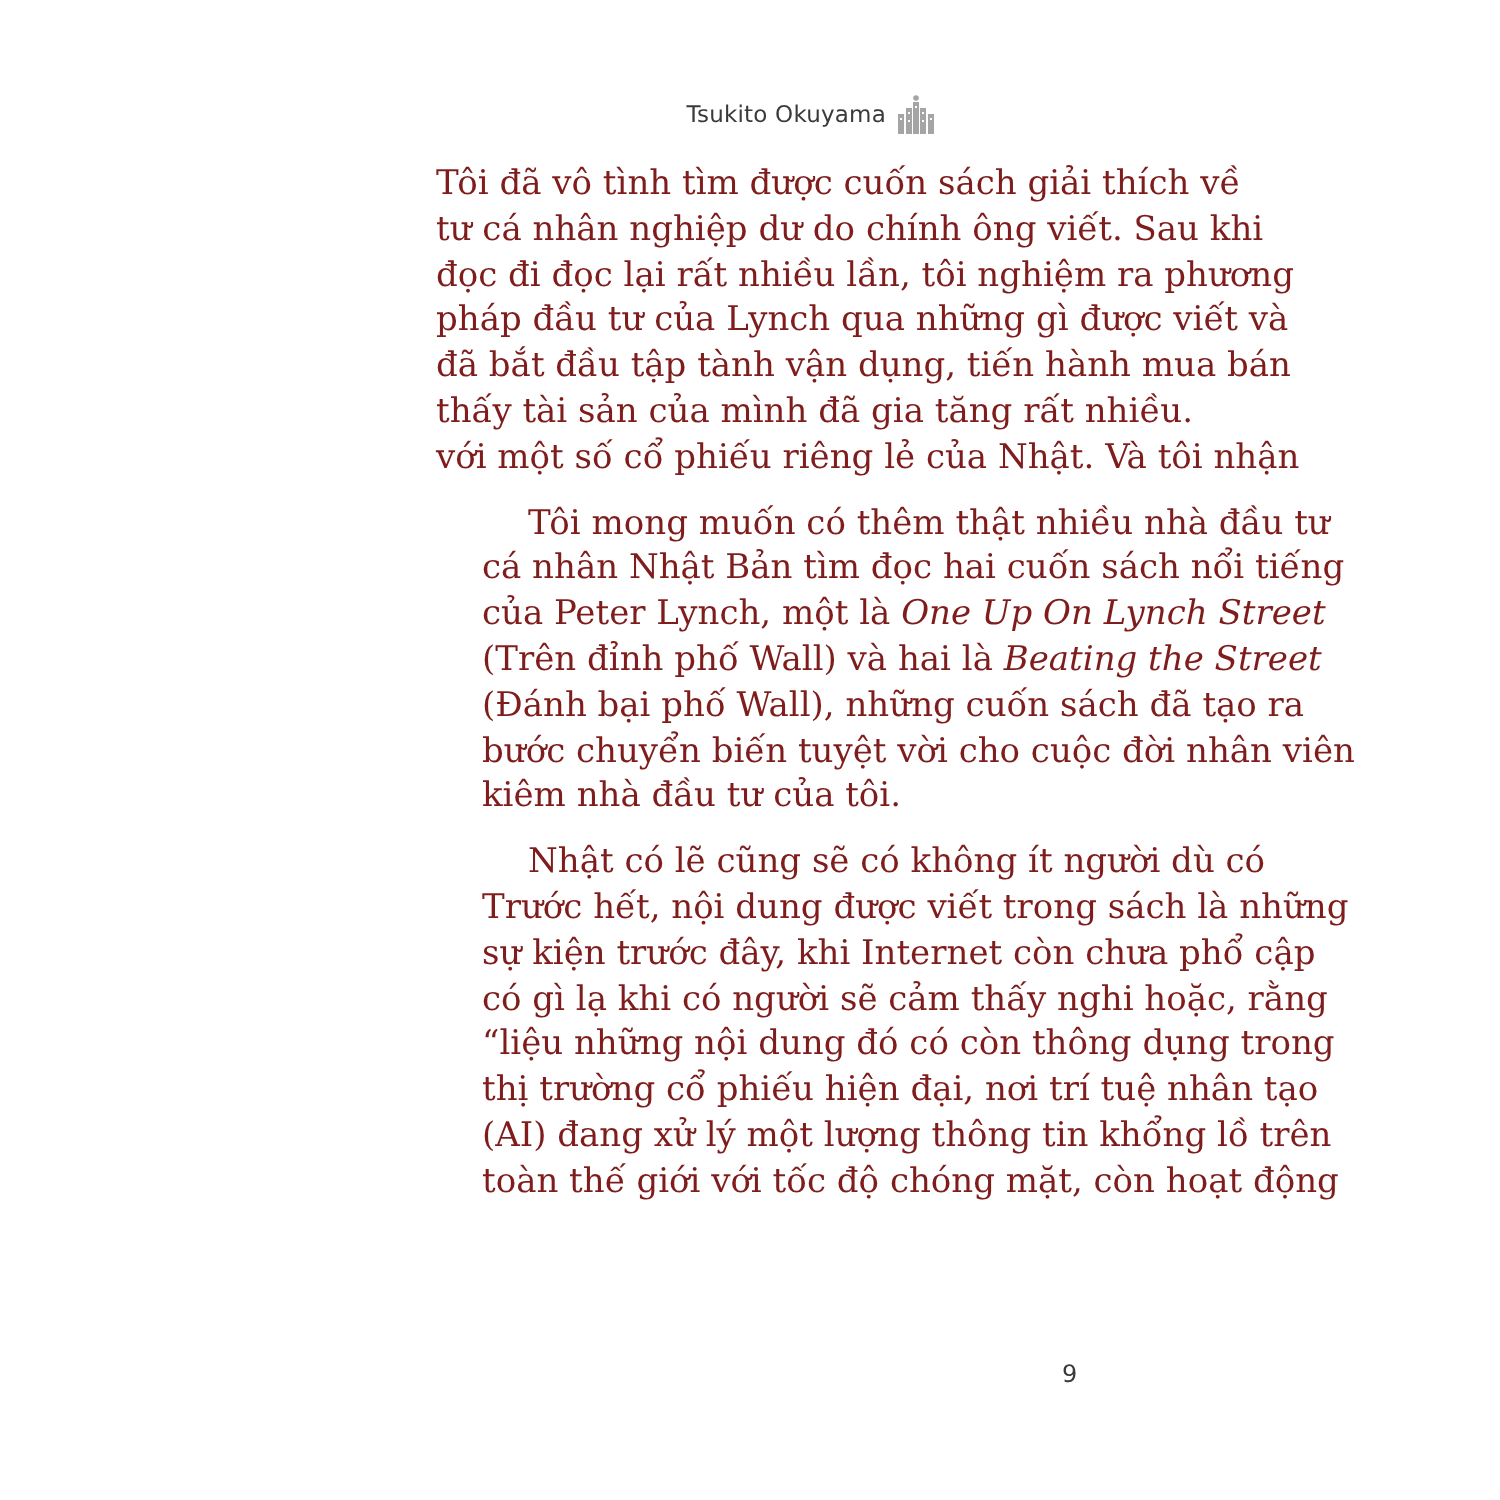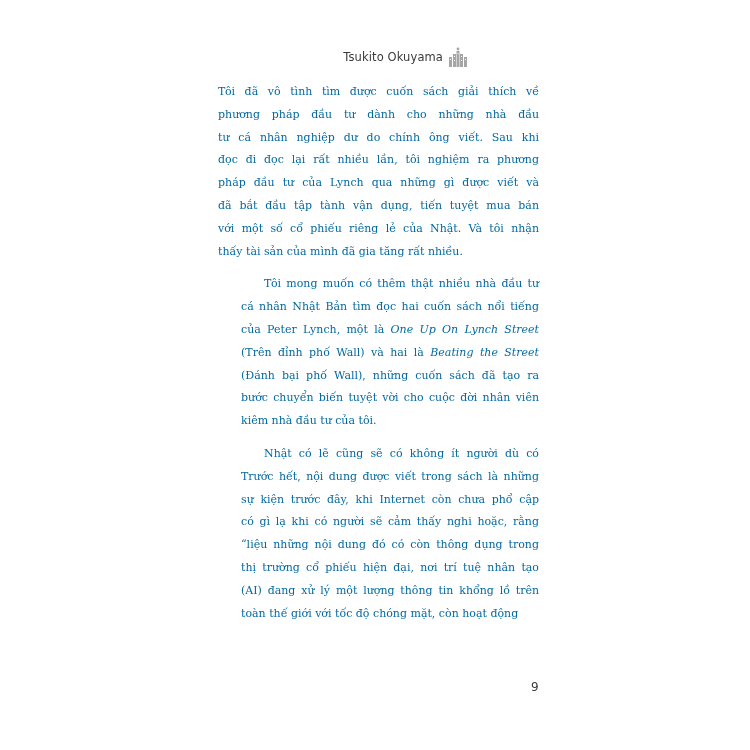--- a/index.html
+++ b/index.html
@@ -37,23 +37,23 @@
     width: 18px;
     height: 20px;
     display: inline-block;
   }
   .body-text {
     position: absolute;
     left: 218px;
     top: 81px;
     width: 321px;
     font-family: "DejaVu Serif", serif;
-    font-size: 11px;
+    font-size: 17px;
     line-height: 22.8px;
-    color: #0369a1;
+    color: #7f1d1d;
     text-align: justify;
   }
   .body-text p {
     margin: 0 0 10px 0;
     padding: 0;
   }
   .body-text p.indent {
     text-indent: 23px;
   }
   .body-text .line {
@@ -103,27 +103,26 @@
           <rect x="5" y="13" width="1" height="1"></rect>
           <rect x="12" y="13" width="1" height="1"></rect>
         </g>
       </svg>
     </span>
   </div>
 
   <div class="body-text" id="body-text">
       <p>
         <span class="line">Tôi đã vô tình tìm được cuốn sách giải thích về</span>
-        <span class="line">phương pháp đầu tư dành cho những nhà đầu</span>
         <span class="line">tư cá nhân nghiệp dư do chính ông viết. Sau khi</span>
         <span class="line">đọc đi đọc lại rất nhiều lần, tôi nghiệm ra phương</span>
         <span class="line">pháp đầu tư của Lynch qua những gì được viết và</span>
-        <span class="line">đã bắt đầu tập tành vận dụng, tiến tuyệt mua bán</span>
+        <span class="line">đã bắt đầu tập tành vận dụng, tiến hành mua bán</span>
+        <span class="line last">thấy tài sản của mình đã gia tăng rất nhiều.</span>
         <span class="line">với một số cổ phiếu riêng lẻ của Nhật. Và tôi nhận</span>
-        <span class="line last">thấy tài sản của mình đã gia tăng rất nhiều.</span>
       </p>
       <p class="indent">
         <span class="line" style="padding-left: 23px; box-sizing: border-box;">Tôi mong muốn có thêm thật nhiều nhà đầu tư</span>
         <span class="line">cá nhân Nhật Bản tìm đọc hai cuốn sách nổi tiếng</span>
         <span class="line">của Peter Lynch, một là <em>One Up On Lynch Street</em></span>
         <span class="line">(Trên đỉnh phố Wall) và hai là <em>Beating the Street</em></span>
         <span class="line">(Đánh bại phố Wall), những cuốn sách đã tạo ra</span>
         <span class="line">bước chuyển biến tuyệt vời cho cuộc đời nhân viên</span>
         <span class="line last">kiêm nhà đầu tư của tôi.</span>
       </p>

